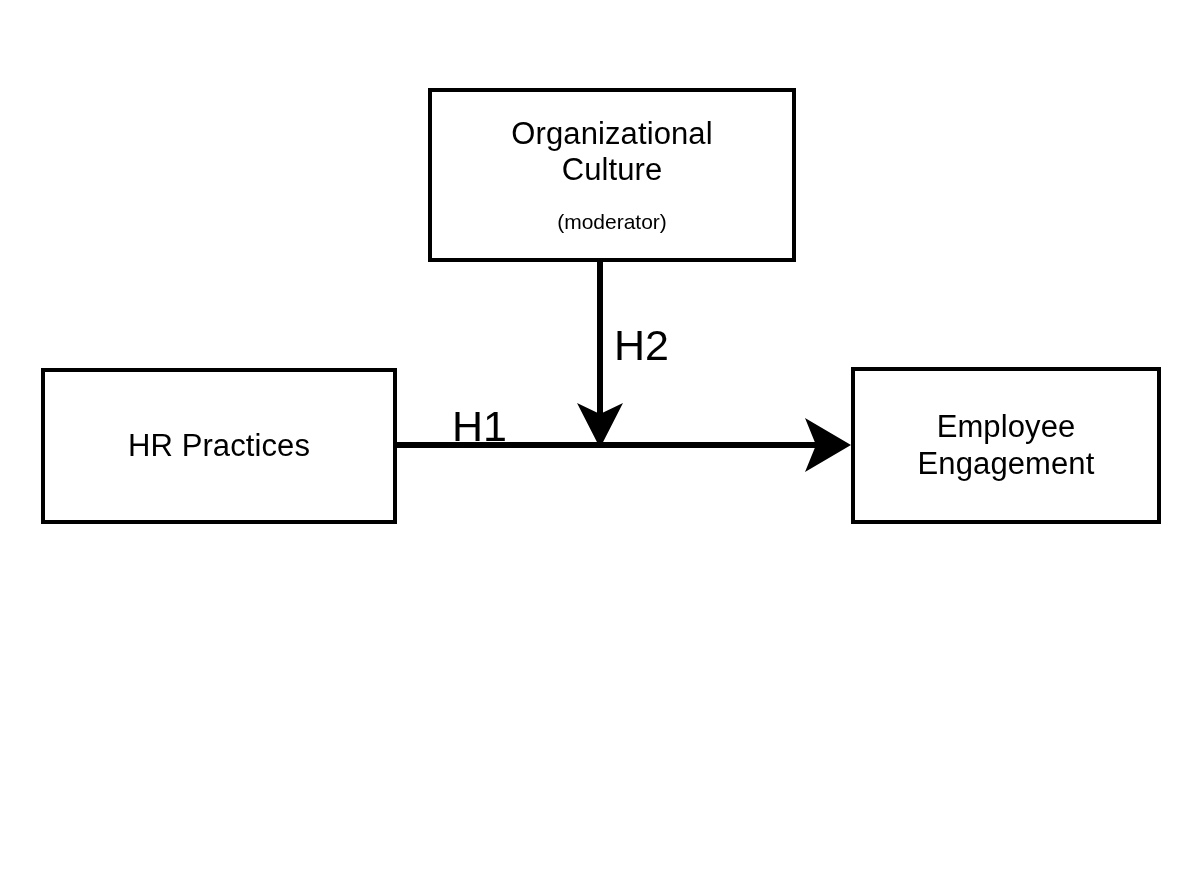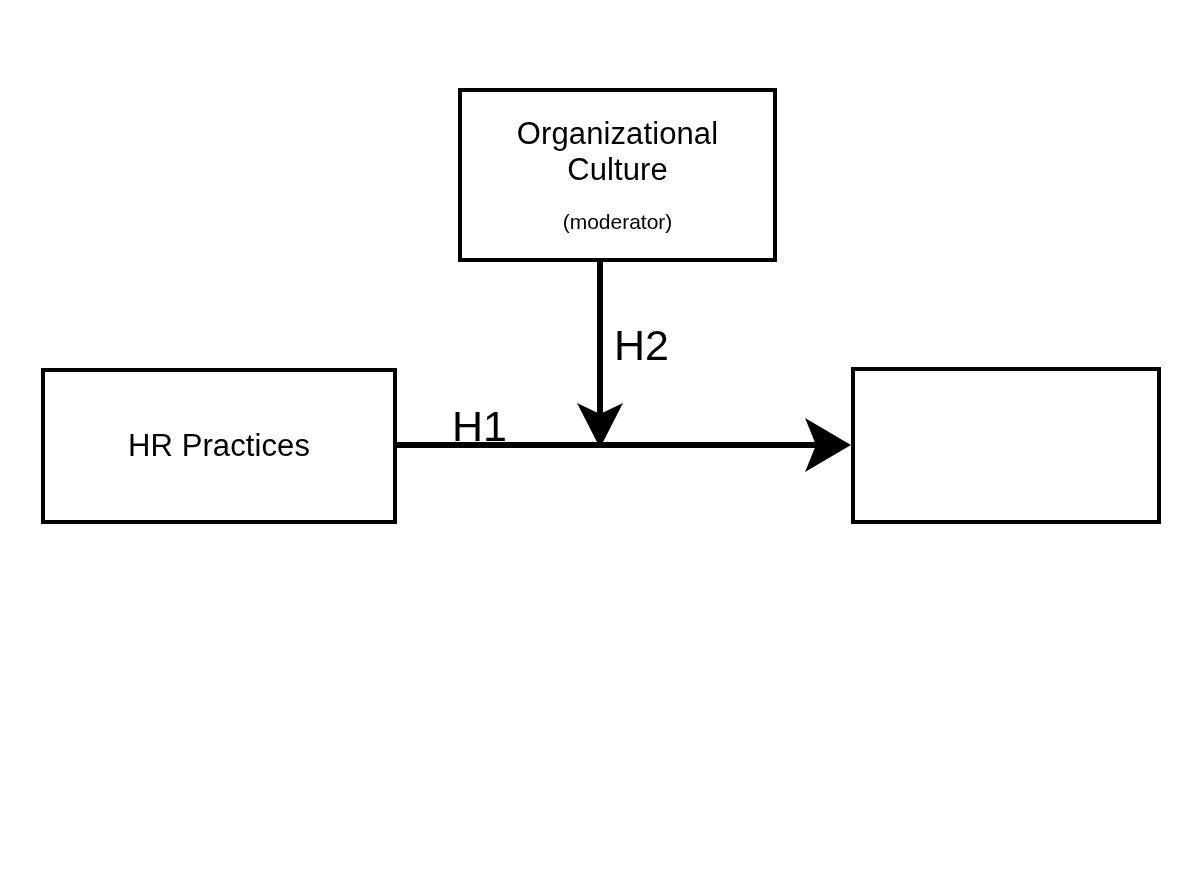--- a/index.html
+++ b/index.html
@@ -45,21 +45,21 @@
     font-weight: 400;
     color: #000000;
     margin-top: 21px;
   }
 
   
   #box-hr-practices {
     left: 41px;  top: 368px;  width: 356px;  height: 156px;
   }
   #box-org-culture {
-    left: 458px; top: 88px;   width: 319px;  height: 174px;
+    left: 428px; top: 88px;   width: 368px;  height: 174px;
   }
   #box-employee-engagement {
     left: 851px; top: 367px;  width: 310px;  height: 157px;
   }
 
   
   #edge-layer {
     position: absolute;
     left: 0; top: 0;
     width: 1200px; height: 896px;
@@ -100,19 +100,21 @@
     <div class="node-title">HR Practices</div>
   </div>
 
   <div class="node-box" id="box-org-culture">
     <div class="node-title">Organizational
 Culture</div>
     <div class="node-sub">(moderator)</div>
   </div>
 
   <div class="node-box" id="box-employee-engagement">
+    <div class="node-title">Employee
+Engagement</div>
   </div>
 
   <div class="edge-label" id="label-h1">H1</div>
 
   <div class="edge-label" id="label-h2">H2</div>
 
 </div>
 
 </body></html>

